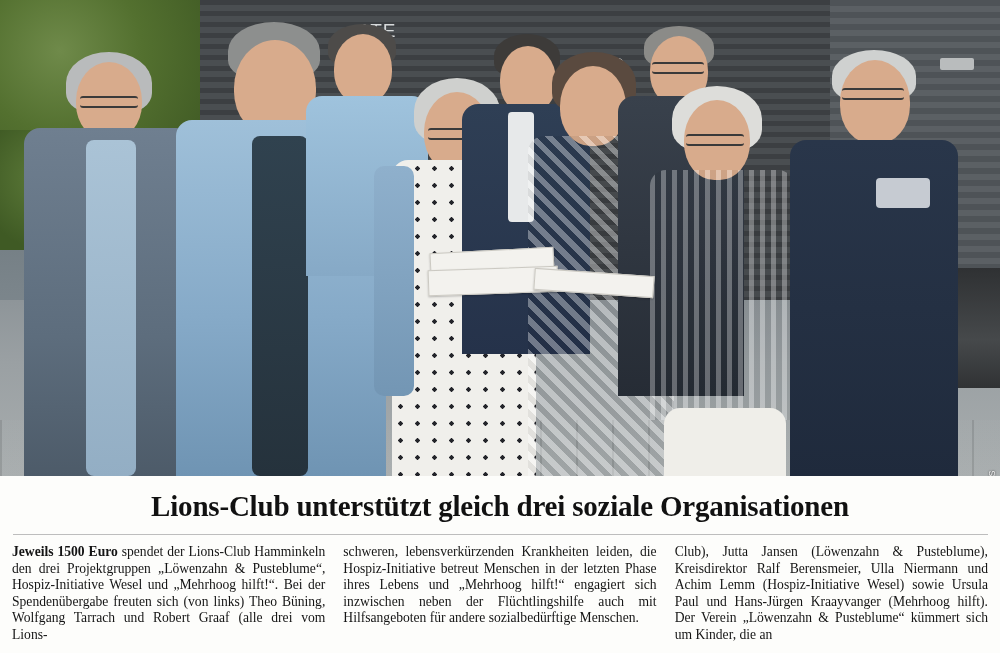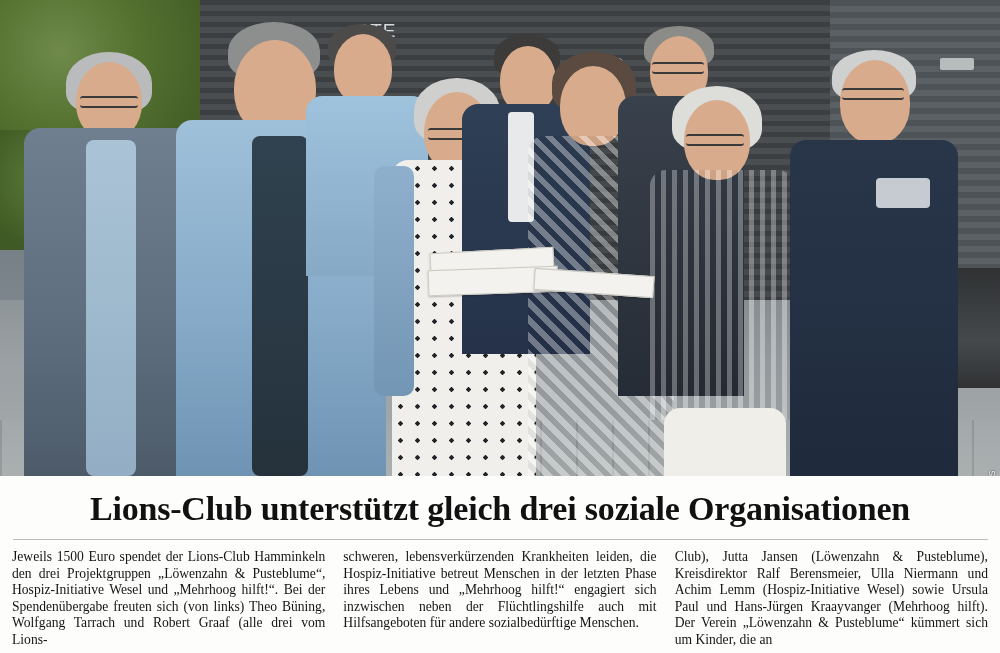--- a/index.html
+++ b/index.html
@@ -170,21 +170,21 @@
     top: 476px;
     width: 1000px;
     height: 177px;
     background: #fdfdfb;
     padding: 0;
   }
   .headline {
     text-align: center;
     font-family: "Liberation Serif", serif;
     font-weight: bold;
-    font-size: 34px;
+    font-size: 29px;
     letter-spacing: -0.2px;
     margin: 14px 0 8px 0;
     padding: 0 10px;
     color: #111;
   }
   .rule {
     width: 975px;
     height: 1px;
     background: #bdbdbd;
     margin: 11px auto 0 auto;
@@ -197,21 +197,21 @@
   .col {
     width: 314px;
     font-family: "Liberation Serif", serif;
     font-size: 13.6px;
     line-height: 16.6px;
     text-align: justify;
     color: #141414;
     hyphens: auto;
   }
   .lead {
-    font-weight: normal;
+    font-weight: bold;
   }
 </style>
 </head>
 <body>
 
 <div class="page">
 
   <div class="photo">
     <div class="bg-wall"></div>
     <div class="bg-garage"></div>

